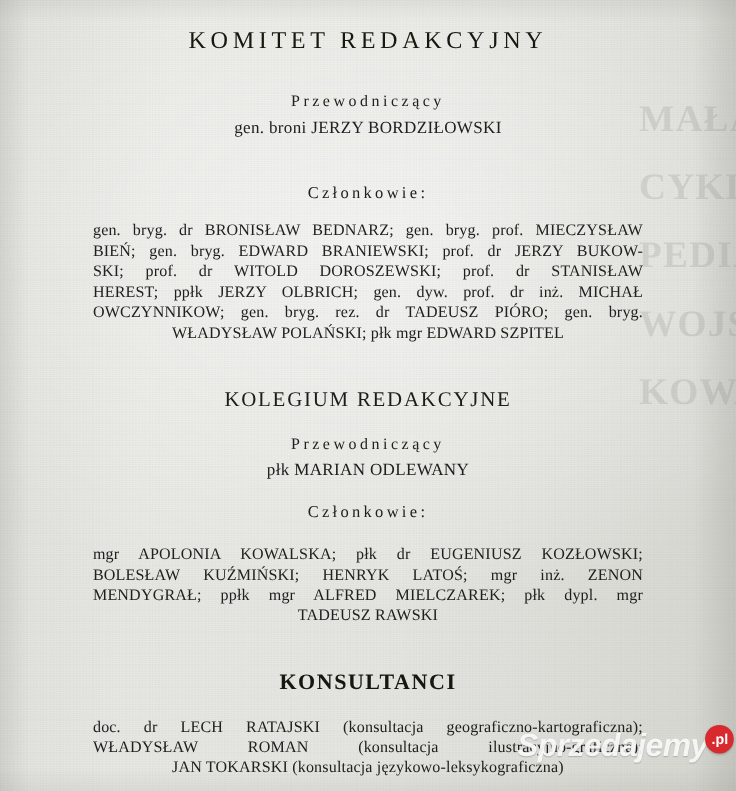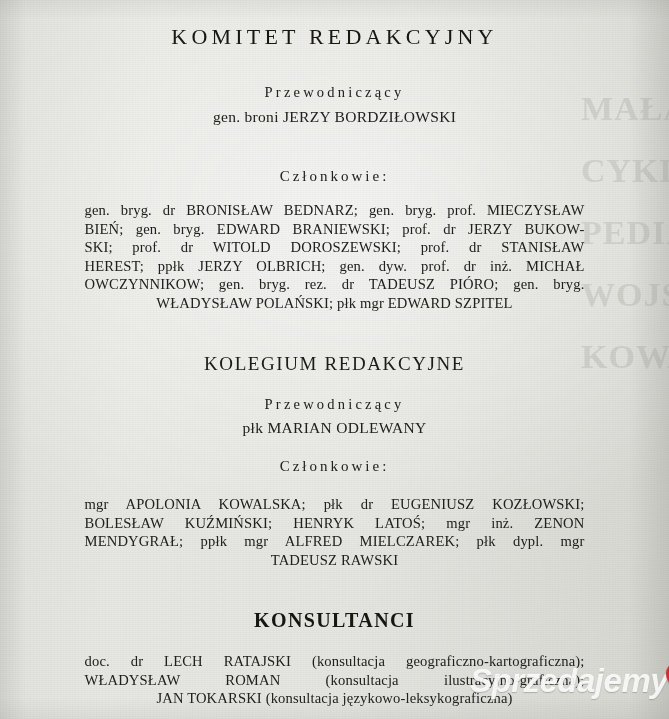--- a/index.html
+++ b/index.html
@@ -127,21 +127,21 @@
     top: 662px;
     pointer-events: none;
     display: flex;
     align-items: center;
     user-select: none;
   }
   #watermark .wm-text {
     font-family: "Liberation Sans", sans-serif;
     font-style: italic;
     font-weight: bold;
-    font-size: 33px;
+    font-size: 29px;
     color: rgba(255,255,255,0.88);
     letter-spacing: -0.5px;
     text-shadow: 0 1px 1px rgba(120,120,115,0.45);
   }
   #watermark .wm-badge {
     margin-left: -2px;
     margin-top: -14px;
     width: 26px;
     height: 26px;
     border-radius: 50%;

